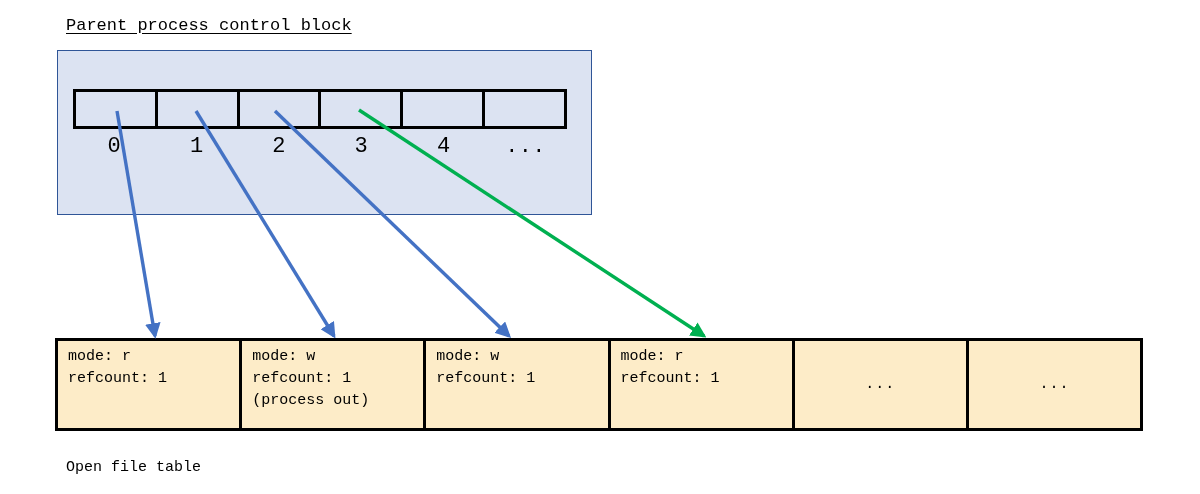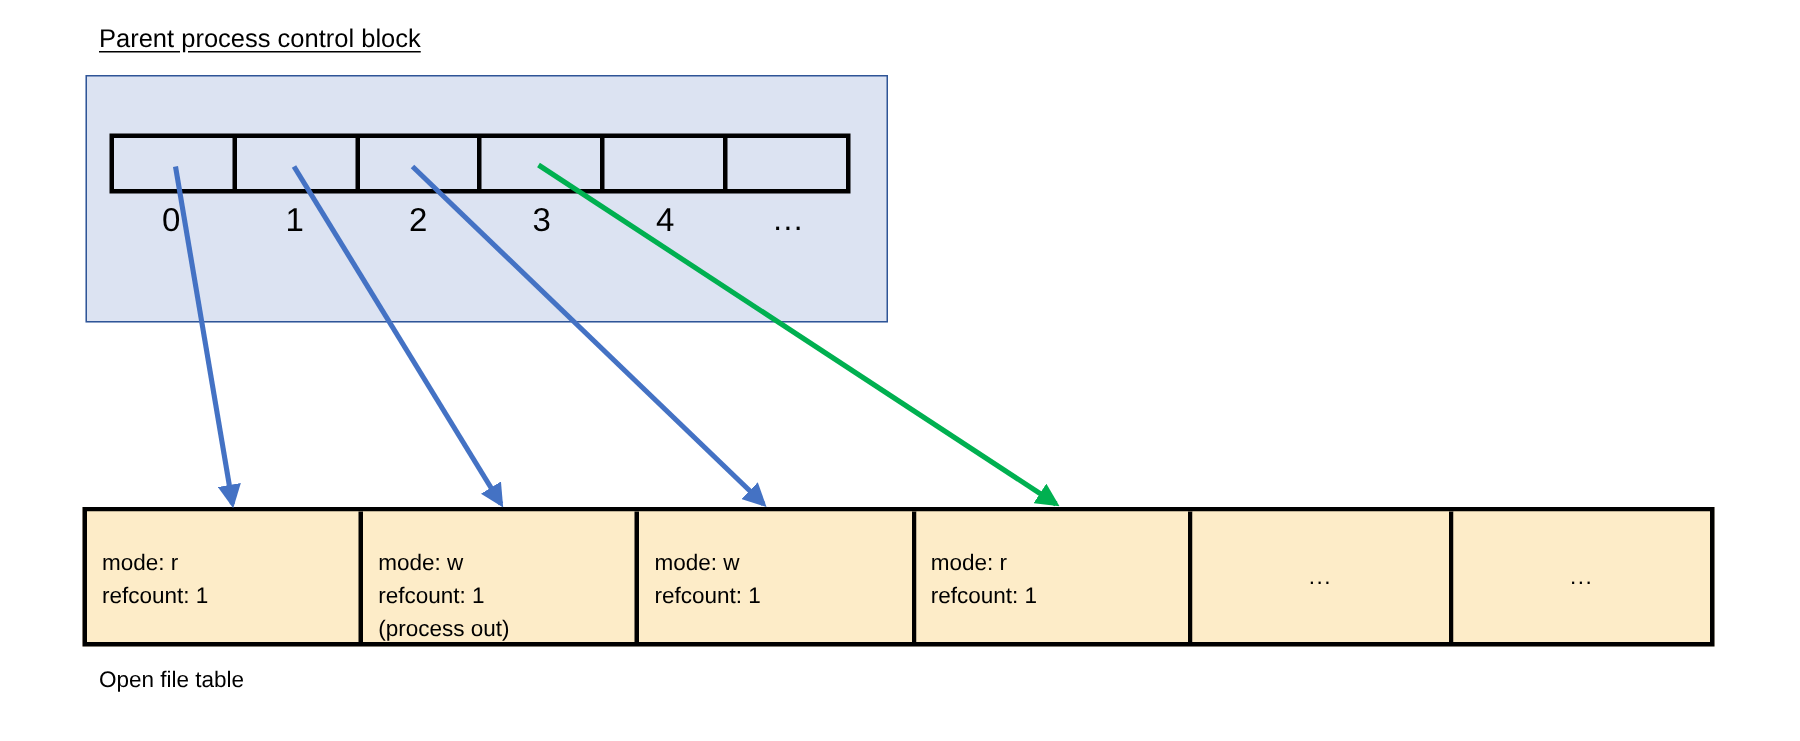--- a/index.html
+++ b/index.html
@@ -11,20 +11,21 @@
   body {
     font-family: "Liberation Sans", "DejaVu Sans", sans-serif;
     color: #000000;
   }
   #canvas {
     position: relative;
     width: 1200px;
     height: 494px;
     background: #ffffff;
     overflow: hidden;
+    font-family: Liberation Mono, monospace;
   }
 
   
   #pcb-title {
     position: absolute;
     left: 66px;
     top: 15px;
     font-size: 17px;
     line-height: 22px;
     text-decoration: underline;
@@ -97,21 +98,21 @@
     display: flex;
     box-sizing: border-box;
     border: 3px solid #000000;
     background: #fdecc8;
   }
   #open-file-table .oft-cell {
     flex: 1 1 0;
     box-sizing: border-box;
     border-right: 3px solid #000000;
     background: #fdecc8;
-    padding: 24px 0 0 10px;
+    padding: 5px 0 0 10px;
     position: relative;
   }
   #open-file-table .oft-cell:last-child {
     border-right: none;
   }
   #open-file-table .oft-line {
     font-size: 15px;
     line-height: 22px;
     white-space: nowrap;
     color: #000000;
@@ -125,21 +126,21 @@
   #open-file-table .oft-cell.empty .oft-ellipsis {
     font-size: 15px;
     letter-spacing: 1px;
     color: #000000;
   }
 
   
   #oft-caption {
     position: absolute;
     left: 66px;
-    top: 443px;
+    top: 457px;
     font-size: 15px;
     line-height: 22px;
     white-space: nowrap;
   }
 
   
   #arrow-layer {
     position: absolute;
     left: 0;
     top: 0;

